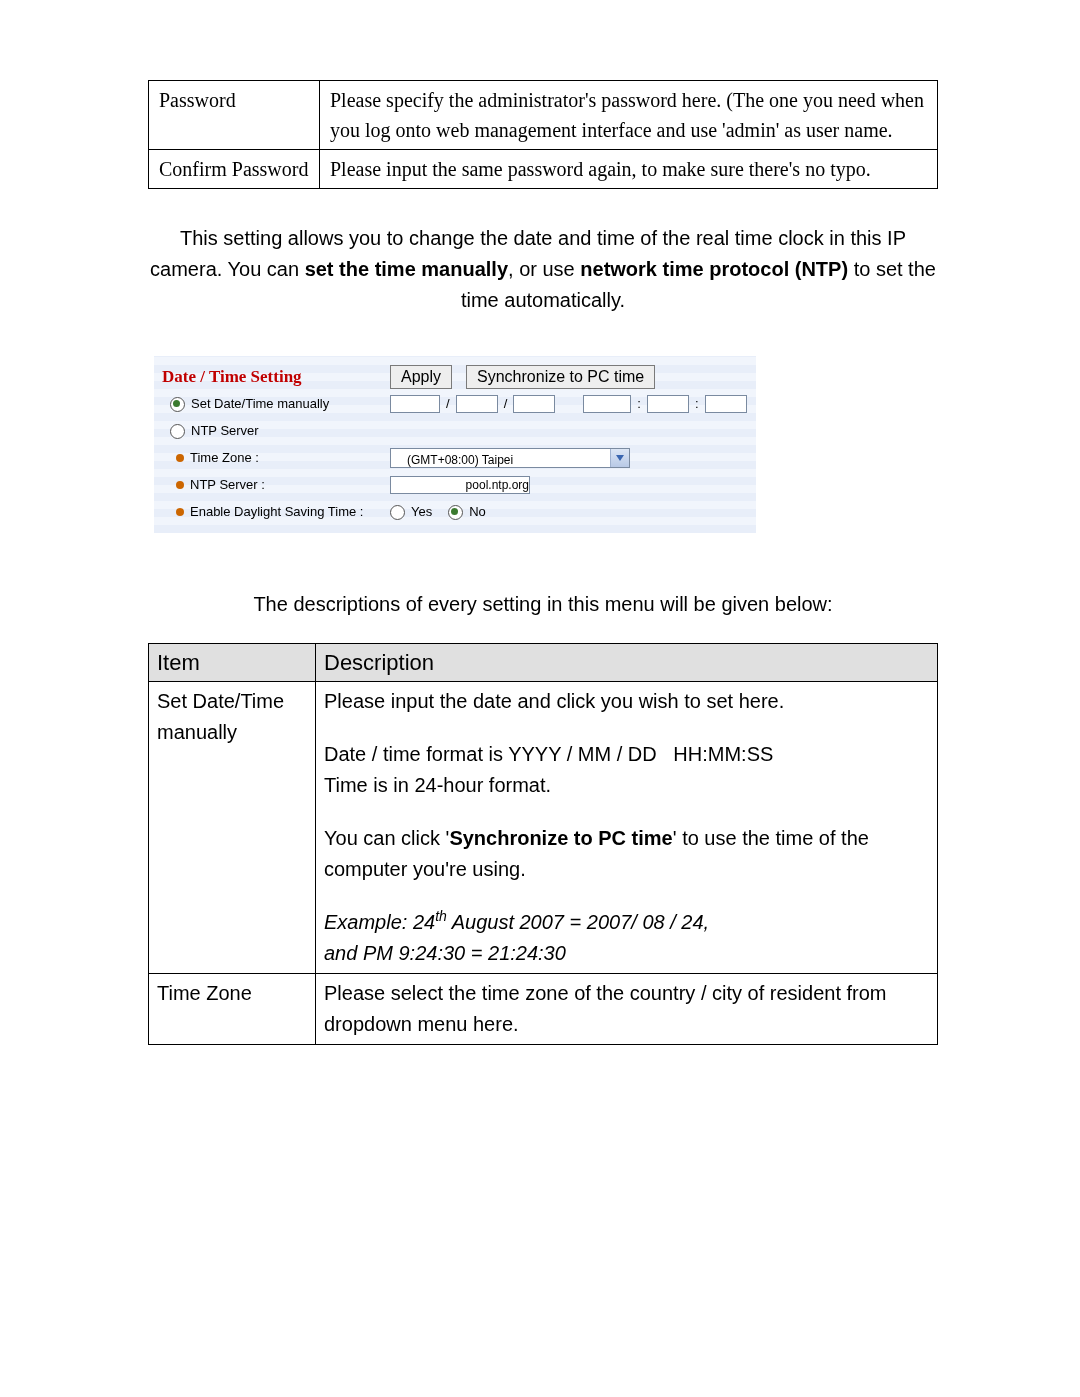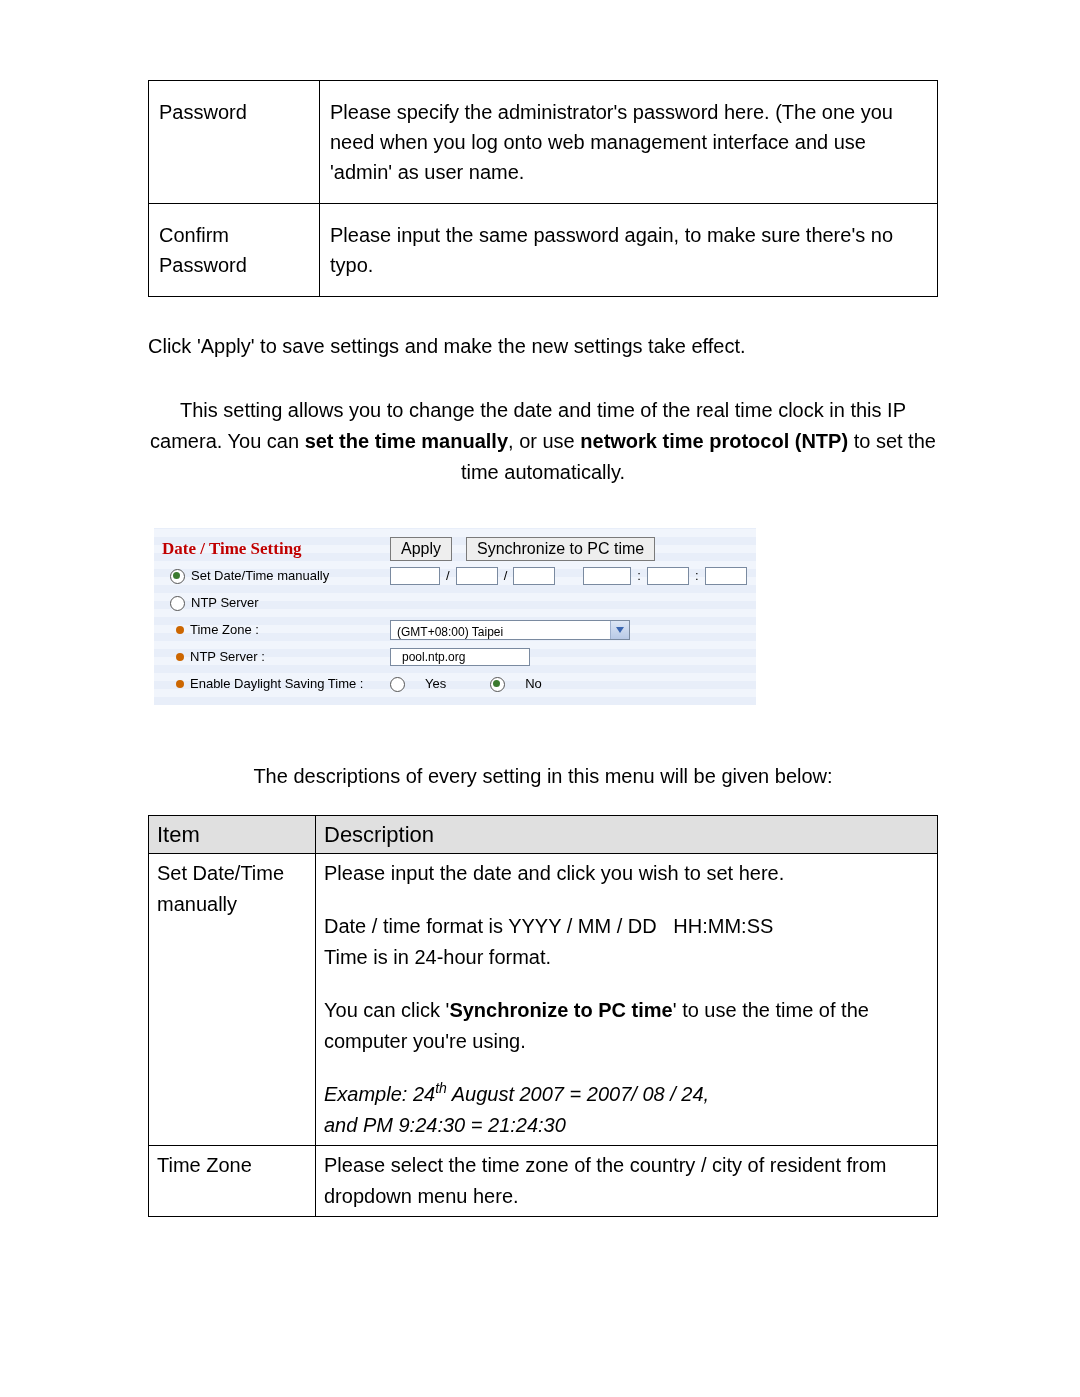--- a/index.html
+++ b/index.html
@@ -19,24 +19,25 @@
   }
 
   
   table.def {
     width: 100%;
     border-collapse: collapse;
     margin-bottom: 34px;
   }
   table.def td {
     border: 1px solid #000;
-    padding: 16px 10px;
+    padding: 4px 10px;
     vertical-align: top;
     font-size: 20px;
     line-height: 1.5;
+    font-family: Liberation Serif, serif;
   }
   table.def td.label {
     width: 150px;
   }
 
   p.body {
     margin: 0 0 34px 0;
     font-size: 20px;
   }
 
@@ -150,43 +151,44 @@
     border: 1px solid #7a7a7a;
     font-size: 16px;
     padding: 2px 10px;
     font-family: Tahoma, Arial, sans-serif;
   }
   .panel-input {
     border: 1px solid #7a8aa0;
     background: #fff;
     height: 18px;
     font-size: 12px;
-    padding: 0 11px;
+    padding: 0 0;
     box-sizing: border-box;
+    text-align: right;
   }
   .w-year  { width: 50px; }
   .w-mm    { width: 42px; }
   .w-dd    { width: 42px; }
   .w-hh    { width: 48px; }
   .w-min   { width: 42px; }
   .w-ss    { width: 42px; }
   .sep     { padding: 0 2px; }
   .select-wrap {
     display: flex;
     align-items: stretch;
     border: 1px solid #7a8aa0;
     background: #fff;
     height: 20px;
     width: 240px;
     box-sizing: border-box;
   }
   .select-wrap .sel-text {
     flex: 1;
     font-size: 12px;
-    padding: 2px 6px;
+    padding: 2px 16px;
     white-space: nowrap;
     overflow: hidden;
   }
   .select-wrap .sel-arrow {
     width: 18px;
     background: linear-gradient(#dce6f5, #b8c9e6);
     display: flex;
     align-items: center;
     justify-content: center;
     border-left: 1px solid #9fb1cf;
@@ -239,21 +241,20 @@
       <td class="label">Password</td>
       <td>Please specify the administrator's password here. (The one you need when you log onto web management interface and use 'admin' as user name.</td>
     </tr>
     <tr>
       <td class="label">Confirm Password</td>
       <td>Please input the same password again, to make sure there's no typo.</td>
     </tr>
   </tbody>
     </table>
 
-  <p class="body">Click 'Apply' to save settings and make the new settings take effect.</p>
 
 
   <p class="intro">
     <span>This setting allows you to change the date and time of the real time clock in this IP camera. You can </span><b>set the time manually</b><span>, or use </span><b>network time protocol (NTP)</b><span> to set the time automatically.</span>
   </p>
 
   <div class="panel">
 
     <div class="panel-row">
       <div class="panel-left">
@@ -318,21 +319,21 @@
       <div class="panel-right">
         <input class="panel-input ntp-input" value="pool.ntp.org" style="">
       </div>
     </div>
 
     <div class="panel-row">
       <div class="panel-left" style="width:228px;">
         <span class="bullet"></span>
         <span>Enable Daylight Saving Time :</span>
       </div>
-      <div class="panel-right" style="gap:20px;">
+      <div class="panel-right" style="gap:6px;">
         <span class="radio2"></span>
         <span>Yes</span>
         <span style="width:4px;"></span>
         <span class="radio2 checked"></span>
         <span>No</span>
       </div>
     </div>
 
   </div>
 

